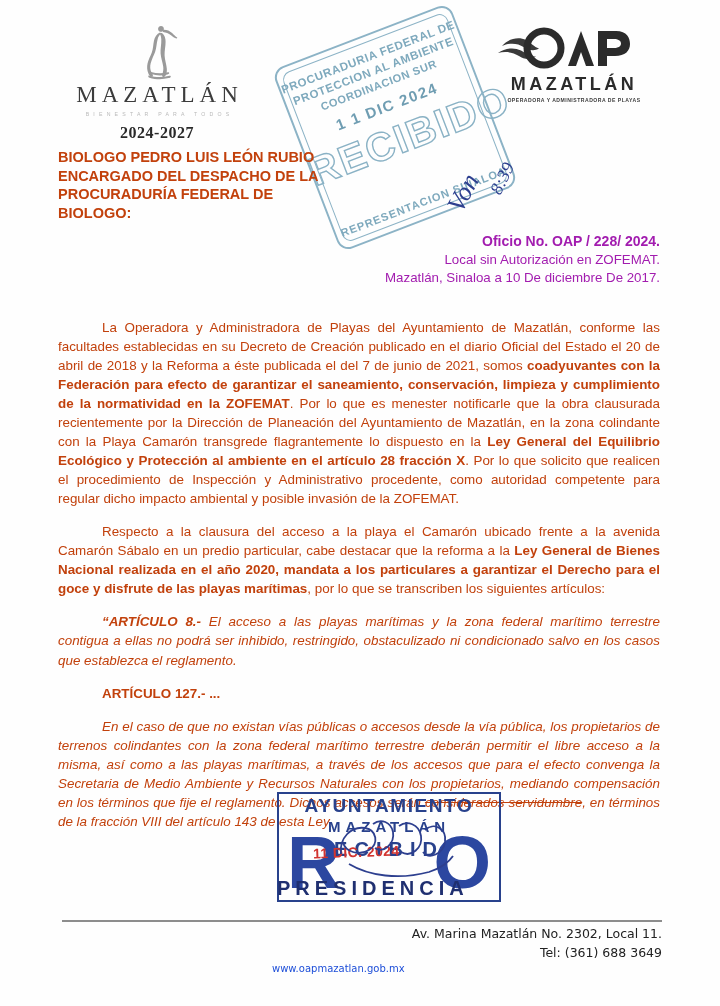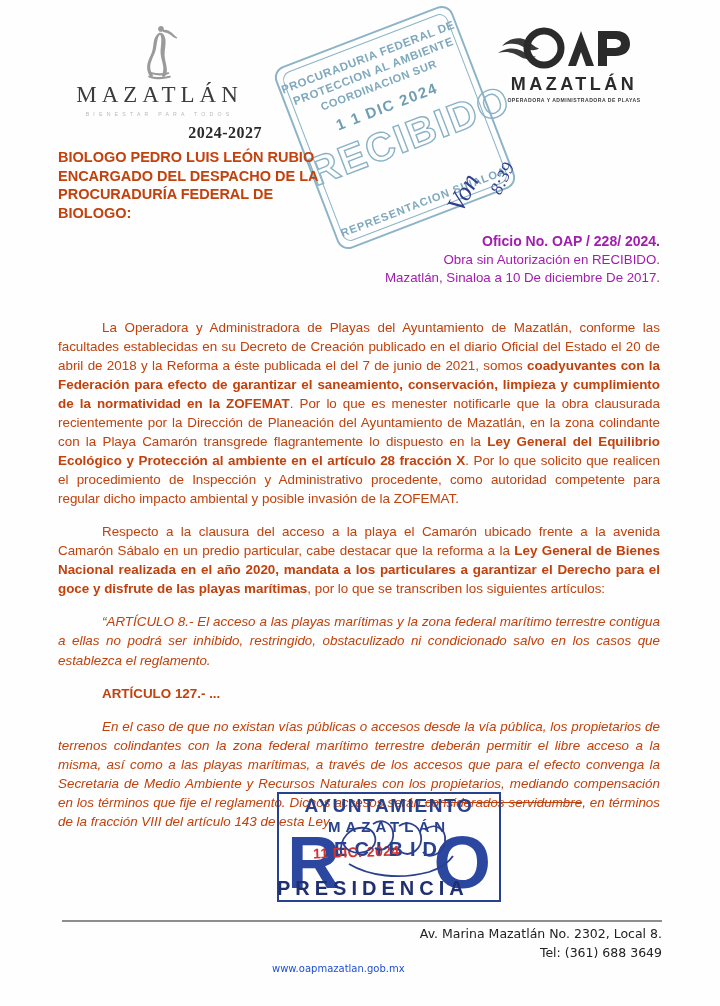--- a/index.html
+++ b/index.html
@@ -50,21 +50,20 @@
     margin-top: 3px;
     padding-left: 5px;
   }
   .logo-maz .years {
     font-family: "Liberation Serif", serif;
     font-weight: bold;
     font-size: 16px;
     color: #2a2a2a;
     margin-top: 7px;
     letter-spacing: 0.5px;
-    text-align: right;
   }
 
   .logo-oap {
     position: absolute;
     right: 56px;
     top: 26px;
     width: 180px;
     text-align: center;
   }
   .logo-oap .mark {
@@ -207,21 +206,21 @@
     text-align: justify;
     color: #c2410c;
   }
   .body p { margin: 0 0 14px 0; }
   .body p.indent { text-indent: 44px; }
   .body b { font-weight: bold; }
   .quote {
     font-style: italic;
     text-align: justify;
   }
-  .quote b { font-weight: normal; font-style: italic; }
+  .quote b { font-weight: bold; font-style: italic; }
   .art-head {
     font-weight: bold;
     text-indent: 44px;
     margin: 0;
   }
   .strike { text-decoration: line-through; }
 
   
   .stamp-ayto {
     position: absolute;
@@ -379,21 +378,21 @@
 
   <div class="addressee">
     <div>BIOLOGO PEDRO LUIS LEÓN RUBIO</div>
     <div>ENCARGADO DEL  DESPACHO DE LA</div>
     <div>PROCURADURÍA FEDERAL DE</div>
     <div>BIOLOGO:</div>
   </div>
 
   <div class="refblock">
     <div class="oficio">Oficio No. OAP / 228/ 2024.</div>
-    <div>Obra sin Autorización en RECIBIDO.</div>
+    <div>Local sin Autorización en ZOFEMAT.</div>
     <div>Mazatlán, Sinaloa a 10 De diciembre De  2017.</div>
   </div>
 
   <div class="body">
     <p class="indent"><span>La Operadora y Administradora de Playas del Ayuntamiento de Mazatlán, conforme las facultades establecidas en su Decreto de Creación publicado en el diario Oficial del Estado el 20 de abril de 2018 y la Reforma a éste publicada el del 7 de junio de 2021, somos </span><b>coadyuvantes con la Federación para efecto de garantizar el saneamiento, conservación, limpieza y cumplimiento de la normatividad en la ZOFEMAT</b><span>. Por lo que es menester notificarle que la obra clausurada recientemente  por la Dirección de Planeación del Ayuntamiento de Mazatlán, en la zona colindante con la Playa Camarón transgrede flagrantemente lo dispuesto en la </span><b>Ley General del Equilibrio Ecológico y Protección al ambiente en el artículo 28 fracción X</b><span>. Por lo que solicito que realicen el procedimiento de Inspección y Administrativo procedente, como autoridad competente para regular dicho impacto ambiental y posible invasión de la ZOFEMAT.</span></p>
 
     <p class="indent"><span>Respecto a la clausura del acceso a la playa el Camarón ubicado frente a la avenida Camarón Sábalo en un predio particular, cabe destacar que la reforma a la </span><b>Ley General de Bienes Nacional realizada en el año 2020, mandata a los particulares a garantizar el Derecho para el goce y disfrute de las playas marítimas</b><span>, por lo que se transcriben los siguientes artículos:</span></p>
 
     <p class="indent quote"><b>“ARTÍCULO 8.-</b><span> El acceso a las playas marítimas y la zona federal marítimo terrestre contigua a ellas no podrá ser inhibido, restringido, obstaculizado ni condicionado salvo en los casos que establezca el reglamento.</span></p>
 
@@ -416,18 +415,18 @@
         <path d="M70 12 C78 6 90 10 92 22 C94 34 82 44 72 38"></path>
         <path d="M96 16 C104 8 118 14 116 28 C114 40 100 46 94 38"></path>
         <path d="M20 50 C40 62 70 66 100 58 C112 54 120 48 124 42"></path>
       </g>
     </svg>
     <div class="t4">PRESIDENCIA</div>
   </div>
 
   <div class="divider"></div>
   <div class="footer">
-    <div>Av. Marina Mazatlán No. 2302, Local 8.</div>
+    <div>Av. Marina Mazatlán No. 2302, Local 11.</div>
     <div>Tel: (361) 688 3649</div>
   </div>
   <div class="footer-url">www.oapmazatlan.gob.mx</div>
 
 </div>
 
 </body></html>

